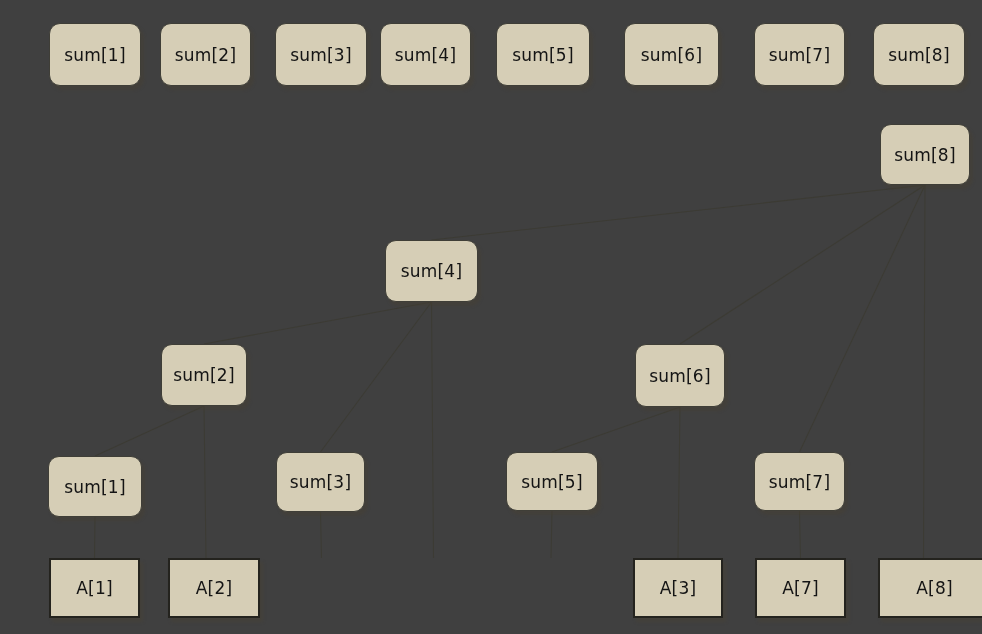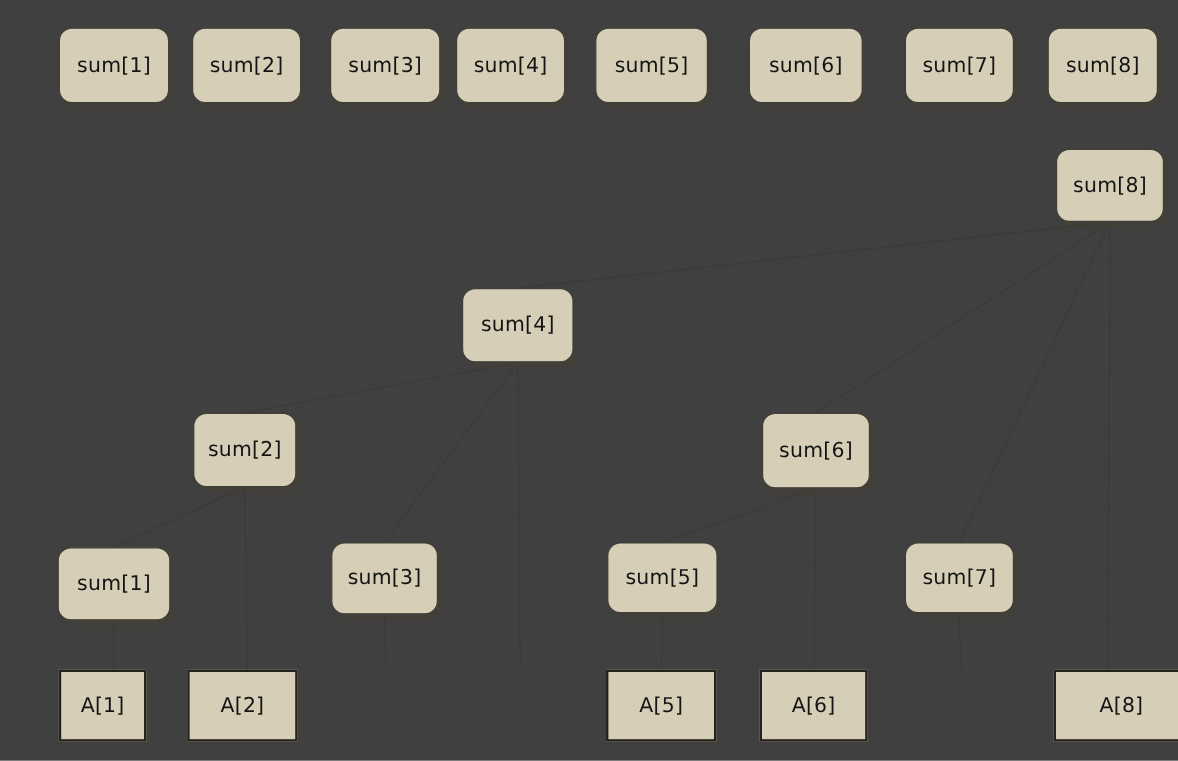--- a/index.html
+++ b/index.html
@@ -103,28 +103,28 @@
     </div>
     <div class="node rounded" style="left: 276px; top: 452px; width: 89px; height: 60px; background: rgb(214, 206, 182); border: 1.4px solid rgb(63, 62, 55); color: rgb(20, 20, 20); box-shadow: rgba(70, 64, 50, 0.45) 3px 4px 3px;">
       <span>sum[3]</span>
     </div>
     <div class="node rounded" style="left: 506px; top: 452px; width: 92px; height: 59px; background: rgb(214, 206, 182); border: 1.4px solid rgb(63, 62, 55); color: rgb(20, 20, 20); box-shadow: rgba(70, 64, 50, 0.45) 3px 4px 3px;">
       <span>sum[5]</span>
     </div>
     <div class="node rounded" style="left: 754px; top: 452px; width: 91px; height: 59px; background: rgb(214, 206, 182); border: 1.4px solid rgb(63, 62, 55); color: rgb(20, 20, 20); box-shadow: rgba(70, 64, 50, 0.45) 3px 4px 3px;">
       <span>sum[7]</span>
     </div>
-    <div class="node sharp" style="left: 49px; top: 558px; width: 73px; height: 60px; background: rgb(214, 206, 182); border: 2px solid rgb(36, 35, 30); color: rgb(20, 20, 20); box-shadow: rgba(70, 64, 50, 0.45) 3px 4px 3px;">
+    <div class="node sharp" style="left: 49px; top: 558px; width: 91px; height: 60px; background: rgb(214, 206, 182); border: 2px solid rgb(36, 35, 30); color: rgb(20, 20, 20); box-shadow: rgba(70, 64, 50, 0.45) 3px 4px 3px;">
       <span>A[1]</span>
     </div>
-    <div class="node sharp" style="left: 156px; top: 558px; width: 92px; height: 60px; background: rgb(214, 206, 182); border: 2px solid rgb(36, 35, 30); color: rgb(20, 20, 20); box-shadow: rgba(70, 64, 50, 0.45) 3px 4px 3px;">
+    <div class="node sharp" style="left: 168px; top: 558px; width: 92px; height: 60px; background: rgb(214, 206, 182); border: 2px solid rgb(36, 35, 30); color: rgb(20, 20, 20); box-shadow: rgba(70, 64, 50, 0.45) 3px 4px 3px;">
       <span>A[2]</span>
     </div>
-    <div class="node sharp" style="left: 505px; top: 558px; width: 92px; height: 60px; background: rgb(214, 206, 182); border: 2px solid rgb(36, 35, 30); color: rgb(20, 20, 20); box-shadow: rgba(70, 64, 50, 0.45) 3px 4px 3px;">
-      <span>A[5]</span>
+    <div class="node sharp" style="left: 633px; top: 558px; width: 90px; height: 60px; background: rgb(214, 206, 182); border: 2px solid rgb(36, 35, 30); color: rgb(20, 20, 20); box-shadow: rgba(70, 64, 50, 0.45) 3px 4px 3px;">
+      <span>A[3]</span>
     </div>
-    <div class="node sharp" style="left: 633px; top: 558px; width: 90px; height: 60px; background: rgb(214, 206, 182); border: 2px solid rgb(36, 35, 30); color: rgb(20, 20, 20); box-shadow: rgba(70, 64, 50, 0.45) 3px 4px 3px;">
-      <span>A[6]</span>
+    <div class="node sharp" style="left: 755px; top: 558px; width: 91px; height: 60px; background: rgb(214, 206, 182); border: 2px solid rgb(36, 35, 30); color: rgb(20, 20, 20); box-shadow: rgba(70, 64, 50, 0.45) 3px 4px 3px;">
+      <span>A[7]</span>
     </div>
     <div class="node sharp" style="left: 878px; top: 558px; width: 113px; height: 60px; background: rgb(214, 206, 182); border: 2px solid rgb(36, 35, 30); color: rgb(20, 20, 20); box-shadow: rgba(70, 64, 50, 0.45) 3px 4px 3px;">
       <span>A[8]</span>
     </div>
   </div>
 
 </body></html>

